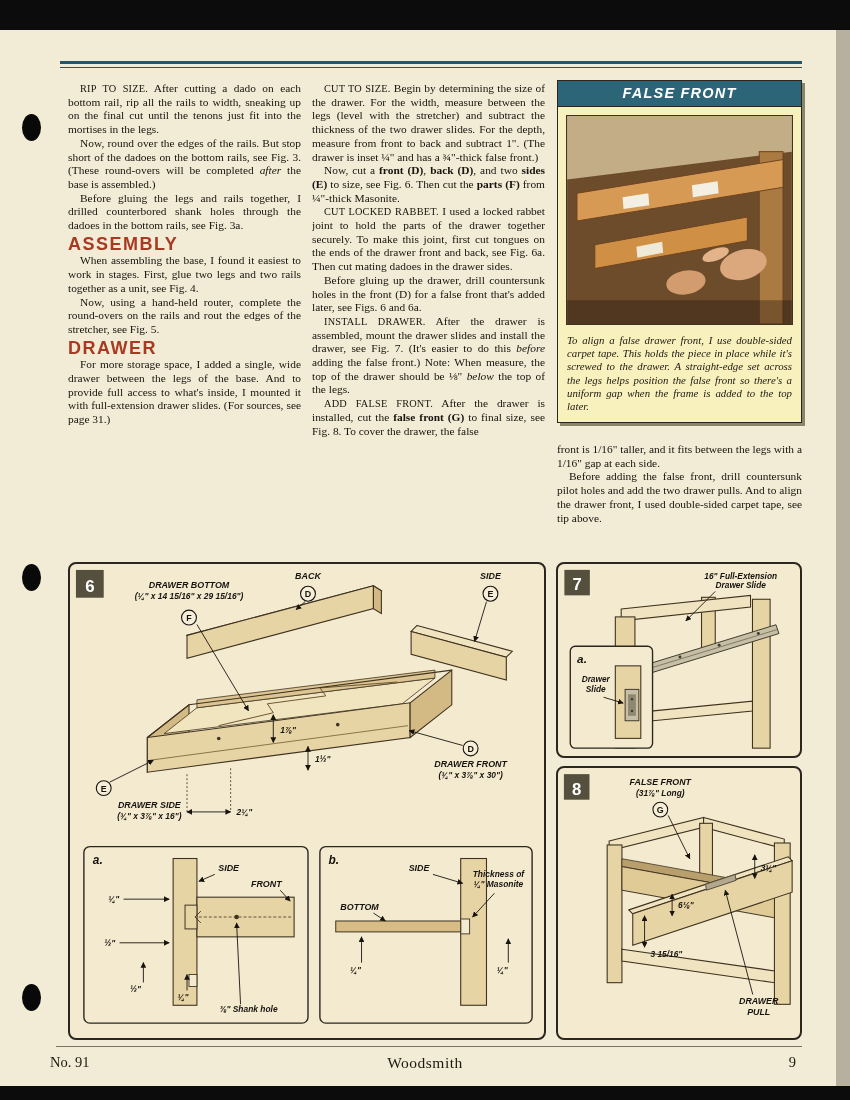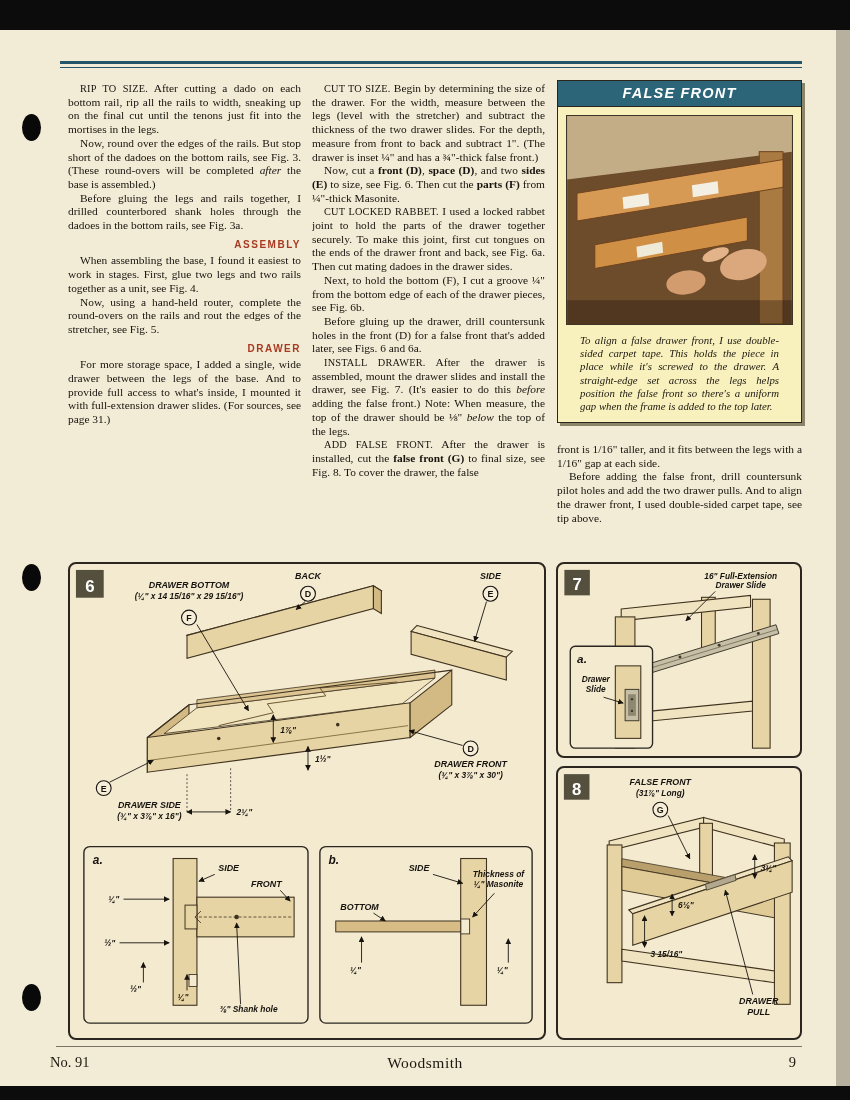--- a/index.html
+++ b/index.html
@@ -18,30 +18,30 @@
 
   .col { position:absolute; font-size:11.4px; line-height:13.7px; text-align:justify; color:#17130e; overflow:hidden; }
   #col1 { left:68px;  top:82px; width:233px; height:468px; }
   #col2 { left:312px; top:82px; width:233px; height:468px; }
   #col3 { left:557px; top:443px; width:245px; height:104px; }
   .col p { text-indent:12px; }
   .col p.noindent { text-indent:0; }
   .seg-lead { font-weight:normal; font-size:10.3px; letter-spacing:.2px; }
   .seg-b { font-weight:bold; }
   .seg-i { font-style:italic; }
-  .sec-head { font-family:"Liberation Sans", sans-serif; font-weight:bold; font-size:10px;
-              color:#a93a22; text-align:right; letter-spacing:1.5px; margin:5px 0 3px; text-indent:0; }
+  .sec-head { font-family:"Liberation Sans", sans-serif; font-weight:bold; font-size:18px;
+              color:#a93a22; text-align:left; letter-spacing:1.5px; margin:5px 0 3px; text-indent:0; }
 
   .sidebar { position:absolute; left:557px; top:80px; width:245px; background:#f8f0bd;
              border:1.5px solid #2a251d; box-shadow:3px 3px 0 #8c8468; }
   .sidebar-header { background:#2c6478; color:#ffffff; font-family:"Liberation Sans", sans-serif;
                     font-weight:bold; font-style:italic; text-align:center; font-size:14.5px;
                     letter-spacing:1.2px; padding:4px 0 5px; border-bottom:1.5px solid #2a251d; }
   .sidebar-photo { display:block; margin:8px; border:1px solid #3d3627; }
-  .sidebar-caption { padding:1px 22px 9px; font-style:italic; font-size:10.8px; line-height:13.2px;
+  .sidebar-caption { padding:1px 9px 9px; font-style:italic; font-size:10.8px; line-height:13.2px;
                      color:#1c1810; text-align:justify; }
 
   .fig-panel { position:absolute; background:#f3ead0; border:2px solid #2b2720; border-radius:8px; overflow:hidden; }
   #fig6 { left:68px;  top:562px; width:478px; height:478px; }
   #fig7 { left:556px; top:562px; width:246px; height:196px; }
   #fig8 { left:556px; top:766px; width:246px; height:274px; }
   .fig-panel svg { display:block; width:100%; height:100%; }
 
   
   .fnum   { font:bold 17px "Liberation Sans", sans-serif; fill:#ffffff; text-anchor:middle; }
@@ -82,23 +82,22 @@
   <p><span>Before gluing the legs and rails together, I drilled counterbored shank holes through the dadoes in the bottom rails, see Fig. 3a.</span></p>
   <h3 class="sec-head">ASSEMBLY</h3>
   <p><span>When assembling the base, I found it easiest to work in stages. First, glue two legs and two rails together as a unit, see Fig. 4.</span></p>
   <p><span>Now, using a hand-held router, complete the round-overs on the rails and rout the edges of the stretcher, see Fig. 5.</span></p>
   <h3 class="sec-head">DRAWER</h3>
   <p><span>For more storage space, I added a single, wide drawer between the legs of the base. And to provide full access to what's inside, I mounted it with full-extension drawer slides. (For sources, see page 31.)</span></p>
 </div>
 
 <div class="col" id="col2">
   <p><span class="seg-lead">CUT TO SIZE.</span><span> Begin by determining the size of the drawer. For the width, measure between the legs (level with the stretcher) and subtract the thickness of the two drawer slides. For the depth, measure from front to back and subtract 1". (The drawer is inset ¼" and has a ¾"-thick false front.)</span></p>
-  <p><span>Now, cut a </span><span class="seg-b">front (D)</span><span>, </span><span class="seg-b">space (D)</span><span>, and two </span><span class="seg-b">sides (E)</span><span> to size, see Fig. 6. Then cut the </span><span class="seg-b">parts (F)</span><span> from ¼"-thick Masonite.</span></p>
+  <p><span>Now, cut a </span><span class="seg-b">front (D)</span><span>, </span><span class="seg-b">back (D)</span><span>, and two </span><span class="seg-b">sides (E)</span><span> to size, see Fig. 6. Then cut the </span><span class="seg-b">parts (F)</span><span> from ¼"-thick Masonite.</span></p>
   <p><span class="seg-lead">CUT LOCKED RABBET.</span><span> I used a locked rabbet joint to hold the parts of the drawer together securely. To make this joint, first cut tongues on the ends of the drawer front and back, see Fig. 6a. Then cut mating dadoes in the drawer sides.</span></p>
-  <p><span>Next, to hold the bottom (F), I cut a groove ¼" from the bottom edge of each of the drawer pieces, see Fig. 6b.</span></p>
   <p><span>Before gluing up the drawer, drill countersunk holes in the front (D) for a false front that's added later, see Figs. 6 and 6a.</span></p>
   <p><span class="seg-lead">INSTALL DRAWER.</span><span> After the drawer is assembled, mount the drawer slides and install the drawer, see Fig. 7. (It's easier to do this </span><span class="seg-i">before</span><span> adding the false front.) Note: When measure, the top of the drawer should be ⅛" </span><span class="seg-i">below</span><span> the top of the legs.</span></p>
   <p><span class="seg-lead">ADD FALSE FRONT.</span><span> After the drawer is installed, cut the </span><span class="seg-b">false front (G)</span><span> to final size, see Fig. 8. To cover the drawer, the false</span></p>
 </div>
 
 <div class="sidebar">
   <div class="sidebar-header">FALSE FRONT</div>
   <svg class="sidebar-photo" width="227" height="210" viewBox="0 0 227 210">
     <rect x="0" y="0" width="227" height="210" fill="#6d4c2b"></rect>
     <polygon points="0,0 227,0 227,36 0,64" fill="#c3ad87"></polygon>

